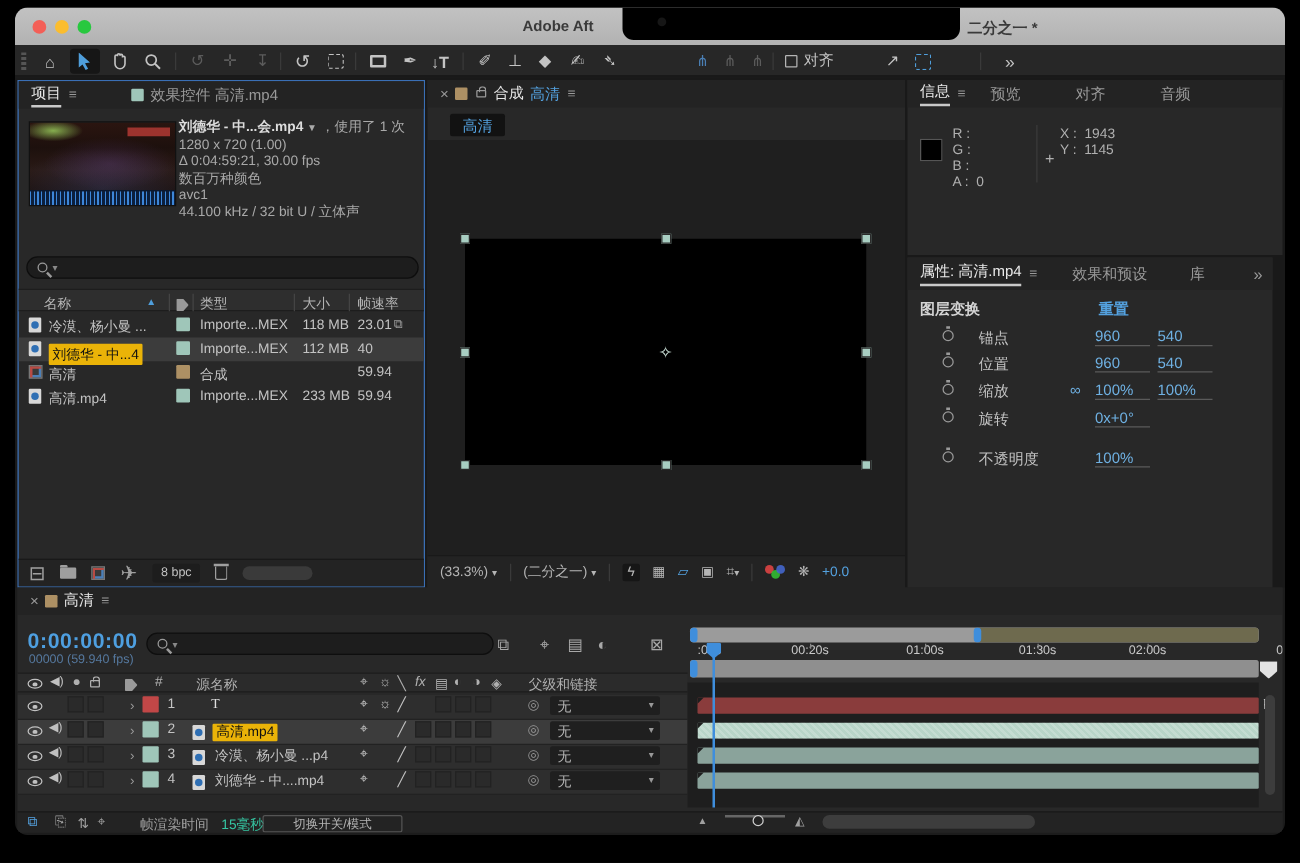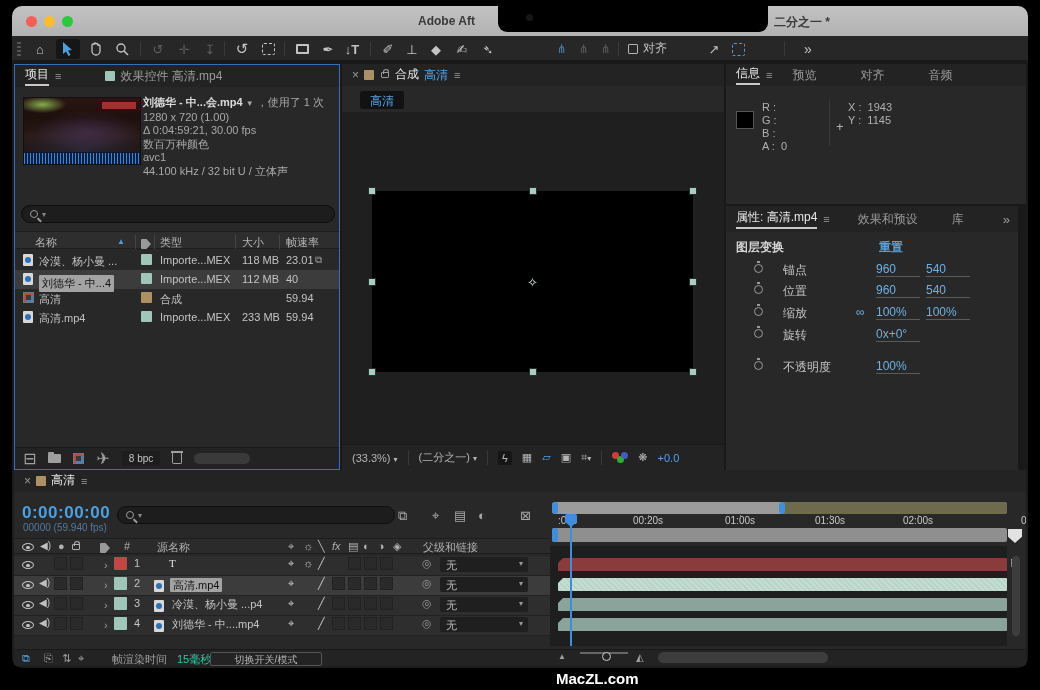--- a/index.html
+++ b/index.html
@@ -58,21 +58,21 @@
   .pinfo { position:absolute; left:128px; top:31px; font-size:11px; line-height:13.5px; color:#a9a9a9; white-space:nowrap; }
   .pinfo .t { color:#dcdcdc; font-weight:bold; }
   .searchbox { position:absolute; left:6px; top:140px; width:314px; height:18px; background:#1d1d1d; border:1px solid #0e0e0e; border-radius:9px; display:flex; align-items:center; padding-left:8px; gap:4px; }
   .caret { color:#888; font-size:8px; }
   .thead { position:absolute; left:0; top:166px; width:100%; height:18px; background:#2e2e2e; border-top:1px solid #1d1d1d; border-bottom:1px solid #1d1d1d; font-size:11px; color:#b5b5b5; }
   .thead span { position:absolute; top:3px; }
   .cdiv { position:absolute; top:2px; width:1px; height:14px; background:#444; }
   .prow { position:absolute; left:0; width:100%; height:19px; font-size:11px; color:#c3c3c3; }
   .prow.sel { background:#3c3c3c; }
   .prow span { position:absolute; top:3px; white-space:nowrap; }
-  .namechip { background:#a3a3a3; color:#111; padding:1px 3px; border-radius:1px; }
+  .namechip { background:#eab308; color:#111; padding:1px 3px; border-radius:1px; }
   .i-footage { position:absolute; left:8px; top:3px; width:10px; height:12px; background:#d8d8d8; border-radius:1px; }
   .i-footage::after { content:''; position:absolute; left:2px; top:3px; width:6px; height:6px; border-radius:50%; background:#2f6fb4; }
   .i-comp { position:absolute; left:8px; top:4px; width:11px; height:11px; background:#3a3a3a; border:1px solid #777;
     box-shadow:inset 2px 2px 0 #b84b44, inset -2px -2px 0 #4b7fb8; }
   .labelsq { position:absolute; left:126px; top:4px; width:11px; height:11px; border-radius:1px; }
   .netic { position:absolute; left:300px; top:3px; width:11px; height:11px; color:#9a9a9a; font-size:10px; }
   .pbottom { position:absolute; left:0; bottom:0; width:100%; height:22px; background:#232323; border-top:1px solid #191919; display:flex; align-items:center; gap:12px; padding-left:8px; color:#9f9f9f; }
   .bpc { background:#1d1d1d; border-radius:2px; font-size:10px; padding:2px 7px; color:#c3c3c3; }
   .pill { width:56px; height:11px; background:#3a3a3a; border-radius:6px; }
   .i-folder { width:13px; height:9px; background:#9f9f9f; border-radius:1px; position:relative; }
@@ -601,16 +601,13 @@
         <span class="togglebtn">切换开关/模式</span>
         <span style="left:544px;font-size:8px">▲</span>
         <span class="zslider"></span>
         <span class="zknob"></span>
         <span style="left:622px;font-size:10px">◭</span>
         <span class="hscroll"></span>
       </div>
     </section>
   </div>
 
-  <div class="footer">
-    <span>MacZL.com</span>
-  </div>
 </div>
 
 </body></html>

